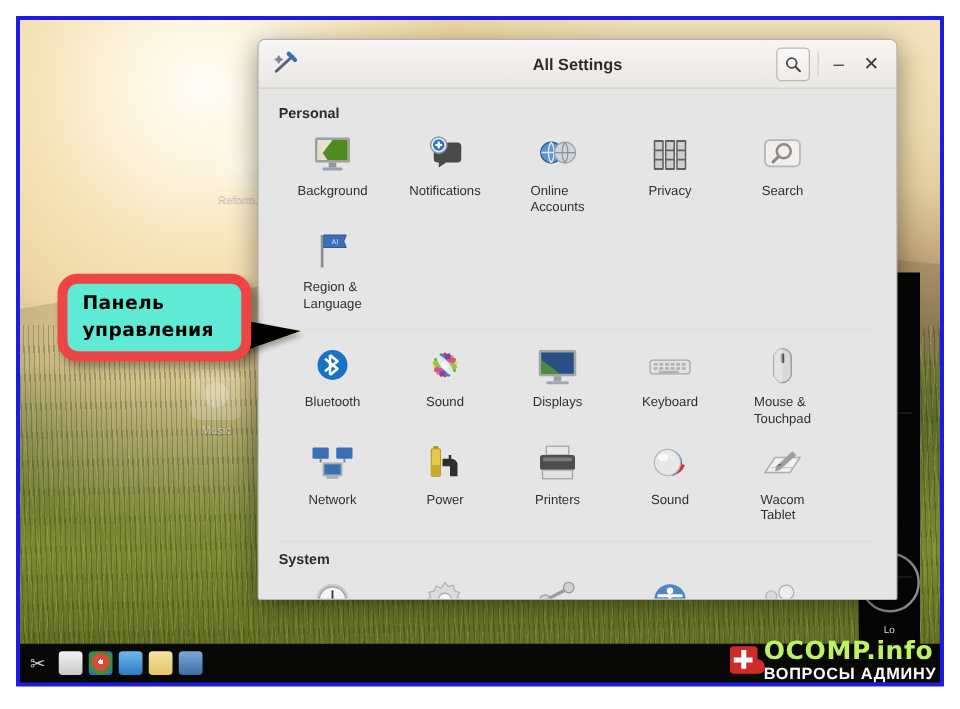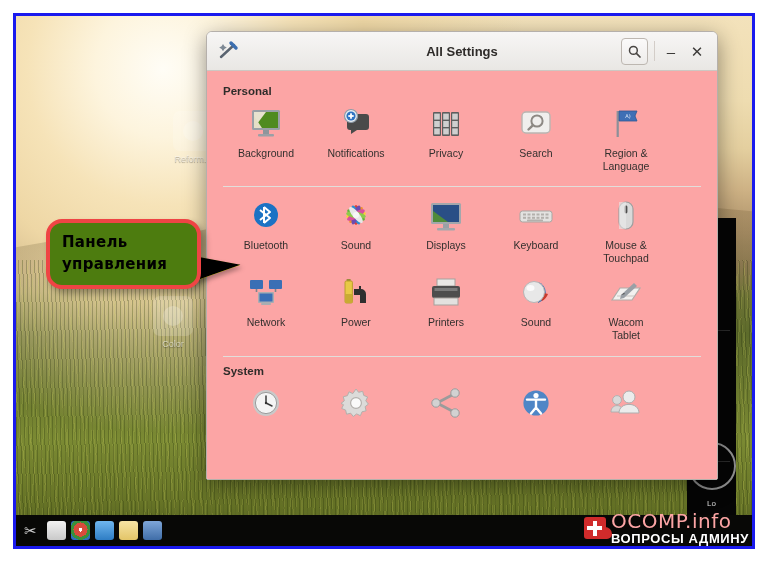--- a/index.html
+++ b/index.html
@@ -88,21 +88,21 @@
   .tb-4{background:linear-gradient(#f6e3a4,#e3c568);}
   .tb-5{background:linear-gradient(#7ea6d8,#3f6da8);}
 
   
   #watermark{position:absolute;right:3px;bottom:1px;display:flex;align-items:center;gap:5px;}
   #wm-cross{width:22px;height:22px;background:#d02b2b;border-radius:3px;position:relative;}
   #wm-cross:before,#wm-cross:after{content:"";position:absolute;background:#fff;}
   #wm-cross:before{left:9px;top:3.5px;width:4px;height:15px;}
   #wm-cross:after{left:3.5px;top:9px;width:15px;height:4px;}
   #wm-text{line-height:1;}
-  #wm-main{font-size:20px;font-weight:normal;color:#fca5a5;letter-spacing:.5px;font-family:"DejaVu Sans",sans-serif;}
+  #wm-main{font-size:20px;font-weight:bold;color:#bef264;letter-spacing:.5px;font-family:"DejaVu Sans",sans-serif;}
   #wm-sub{font-size:13px;font-weight:bold;color:#fff;letter-spacing:.6px;text-align:right;margin-top:1px;}
   #wm-mouse{position:absolute;left:14px;bottom:0;width:14px;height:12px;background:#d02b2b;
     border-radius:7px 7px 5px 5px;}
 
   
   #settings-window{
     position:absolute;left:190px;top:15px;width:510px;height:447px;
     background:#ffffff;
     border:1px solid #b5b0ab;
     border-radius:6px 6px 2px 2px;
@@ -124,35 +124,35 @@
   #tb-right{margin-left:auto;display:flex;align-items:center;gap:6px;z-index:2;}
   #btn-search{
     width:25px;height:25px;border:1px solid #bdb7b1;border-radius:4px;
     background:linear-gradient(#fbfafa,#eeecea);
     display:flex;align-items:center;justify-content:center;
   }
   .win-btn{width:20px;height:20px;display:flex;align-items:center;justify-content:center;
     color:#3c3a38;font-size:15px;line-height:1;}
   #tb-divider{width:1px;height:20px;background:#d3cdc8;}
 
-  #window-body{flex:1;overflow:hidden;background:#fca5a5;padding:10px 14px 0;}
+  #window-body{flex:1;overflow:hidden;background:#e5e5e5;padding:10px 14px 0;}
   .group-title{font-size:11.5px;font-weight:bold;color:#2f2c2a;margin:4px 0 6px 2px;}
   .panel-grid{display:flex;flex-wrap:wrap;}
   .panel-item{
     width:86px;padding:4px 2px 8px;
     display:flex;flex-direction:column;align-items:center;
   }
   .panel-icon{width:36px;height:34px;margin-bottom:6px;position:relative;}
-  .panel-label{font-size:10.5px;color:#33302e;text-align:center;line-height:1.2;}
+  .panel-label{font-size:10.5px;color:#33302e;line-height:1.2;}
   .group-sep{height:1px;background:#e2dedb;margin:6px 2px 8px;}
 
   
   #callout{
     position:absolute;left:30px;top:203px;width:155px;height:70px;
-    background:#4d7c0f;border:4px solid #ef4444;border-radius:16px;
+    background:#5eead4;border:8px solid #ef4444;border-radius:16px;
     box-shadow:4px 5px 7px rgba(0,0,0,.32);
     display:flex;flex-direction:column;justify-content:center;padding:0 12px;
     box-sizing:border-box;
   }
   #callout .cl-line{
     font-family:"DejaVu Sans",sans-serif;font-weight:bold;font-size:15px;color:#000;
     line-height:1.45;letter-spacing:.3px;
   }
   #callout-tail{
     position:absolute;left:176px;top:240px;width:0;height:0;
@@ -176,21 +176,21 @@
     <div id="hills"></div>
     <div id="grass"></div>
   </div>
 
   <div class="desk-icon" style="left:140px;top:95px;">
     <span class="glyph"></span>
     <span>Reform...</span>
   </div>
   <div class="desk-icon" style="left:120px;top:280px;">
     <span class="glyph"></span>
-    <span>Color</span>
+    <span>Music</span>
   </div>
 
   <div id="right-panel">
     <div class="sep" style="margin-top:112px;"></div>
     <div style="height:18px;"></div>
     <div class="p-icon">⚙</div>
     <div class="p-icon">
       <svg width="13" height="11" viewBox="0 0 13 11" aria-hidden="true">
         <path d="M0.5 0.5h12v7.5h-7l-3 2.5v-2.5h-2z" fill="#fff"></path>
       </svg>
@@ -255,20 +255,31 @@
               <path d="M12 7h16a3 3 0 013 3v10a3 3 0 01-3 3h-9l-6 4v-4h-1a3 3 0 01-3-3V10a3 3 0 013-3z" fill="#4a4a4a"></path>
               <circle cx="13" cy="9" r="6.5" fill="#e9eef3" stroke="#8d9aa6" stroke-width="1.2"></circle>
               <circle cx="13" cy="9" r="4.6" fill="#2f73c2"></circle>
               <rect x="12.1" y="6.3" width="1.8" height="5.4" fill="#fff"></rect>
               <rect x="10.3" y="8.1" width="5.4" height="1.8" fill="#fff"></rect>
             </svg>
           </span>
           <span class="panel-label">Notifications</span>
         </div>
 
+        <div class="panel-item">
+          <span class="panel-icon">
+            <svg width="36" height="34" viewBox="0 0 36 34" aria-hidden="true">
+              <circle cx="13" cy="15" r="8.4" fill="#5c94cc" stroke="#2c5b8e" stroke-width="1"></circle>
+              <path d="M5 15h16M13 6.8c3 4 3 12.4 0 16.4M13 6.8c-3 4-3 12.4 0 16.4" fill="none" stroke="#dbe9f6" stroke-width="1.1"></path>
+              <circle cx="24" cy="15" r="8.4" fill="#cfd6dc" stroke="#9aa3ab" stroke-width="1"></circle>
+              <path d="M16 15h16M24 6.8c3 4 3 12.4 0 16.4M24 6.8c-3 4-3 12.4 0 16.4" fill="none" stroke="#8a939b" stroke-width="1"></path>
+            </svg>
+          </span>
+          <span class="panel-label">Online<br>Accounts</span>
+        </div>
 
         <div class="panel-item">
           <span class="panel-icon">
             <svg width="36" height="34" viewBox="0 0 36 34" aria-hidden="true">
               <g fill="#5e5e5e">
                 <rect x="5" y="5" width="8" height="24" rx="1"></rect>
                 <rect x="14" y="5" width="8" height="24" rx="1"></rect>
                 <rect x="23" y="5" width="8" height="24" rx="1"></rect>
               </g>
               <g fill="#cfcfcf">

